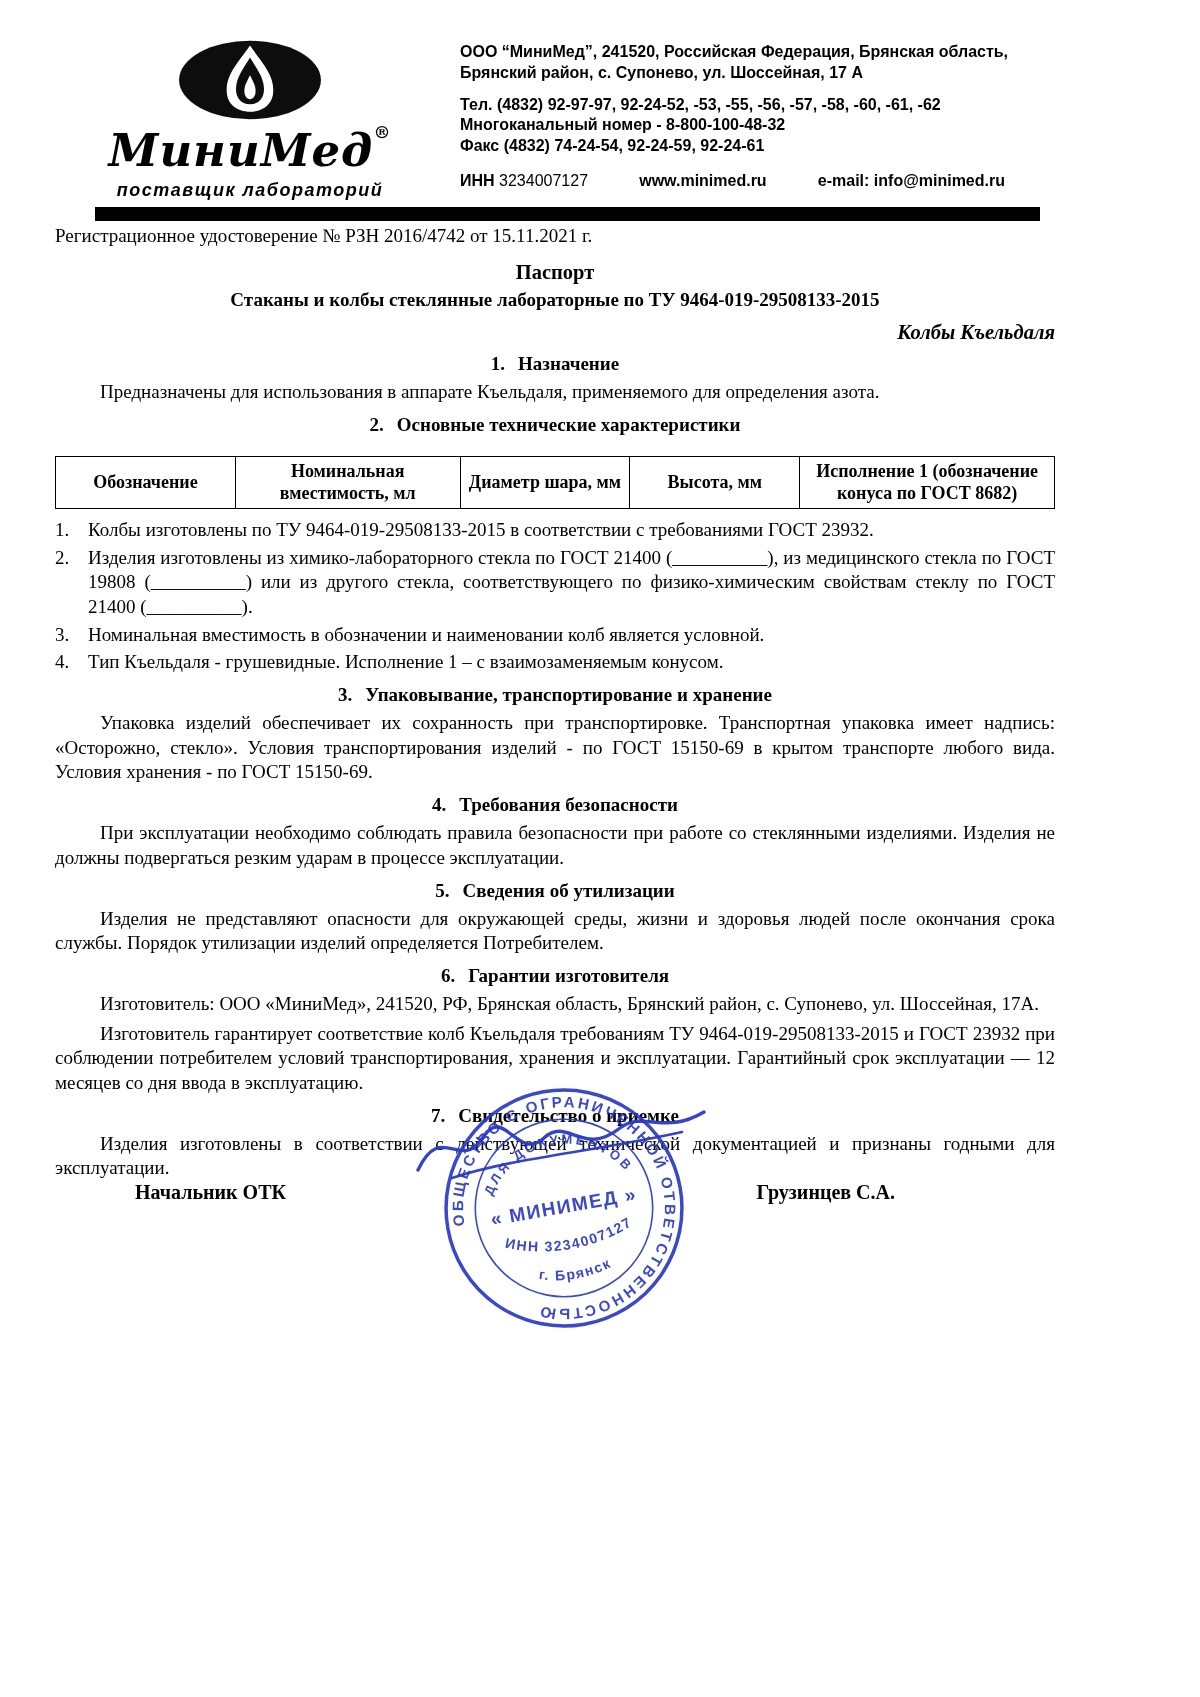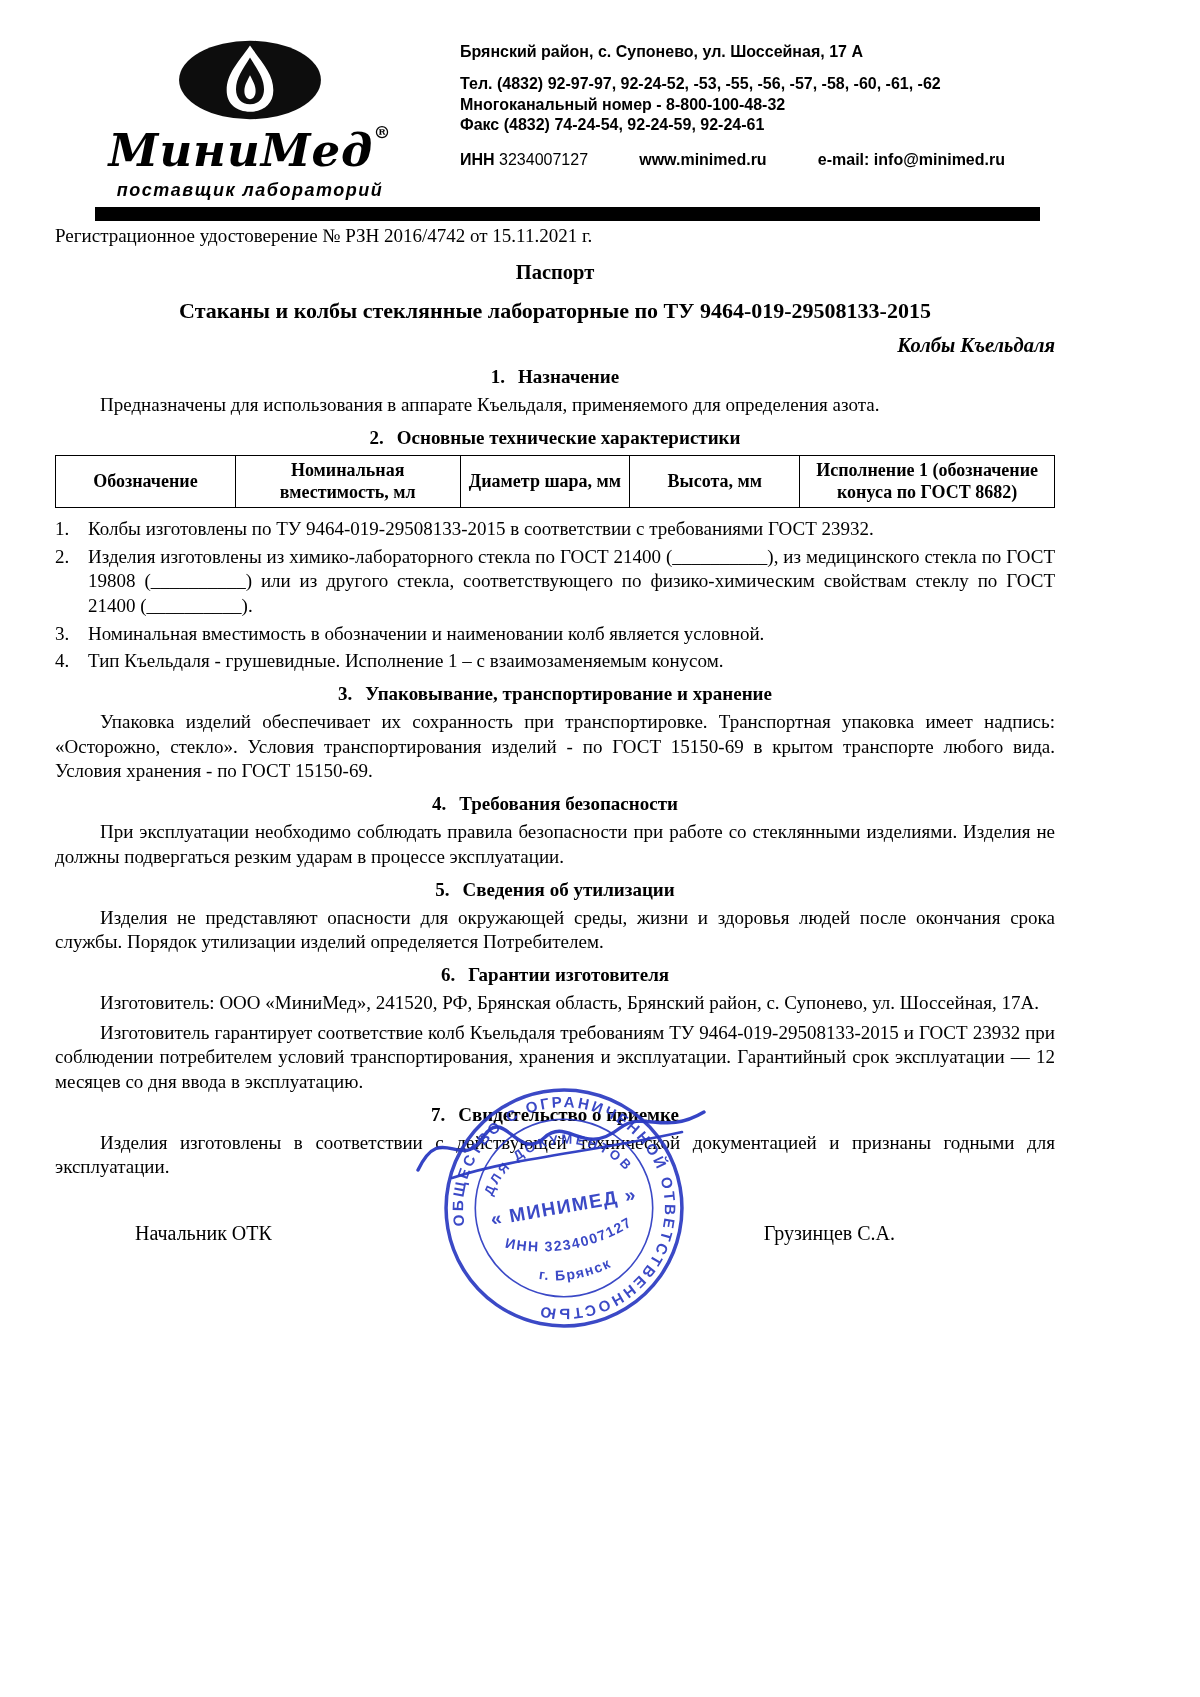--- a/index.html
+++ b/index.html
@@ -27,45 +27,45 @@
   .contact-group { margin-bottom:11px; }
   .inn-row { display:flex; justify-content:space-between; padding-right:50px; margin-top:14px; }
   .inn-num { font-weight:normal; }
 
   .black-bar { height:14px; background:#000; margin:6px 15px 0 40px; }
 
   .reg-line { text-align:left; padding-right:45px; font-size:19px; margin-top:4px; }
 
   
   .title    { text-align:center; font-size:20.5px; font-weight:bold; margin-top:14px; }
-  .subtitle { text-align:center; font-size:22px; font-weight:bold; margin-top:14px; }
+  .subtitle { text-align:center; font-size:19px; font-weight:bold; margin-top:5px; }
   .product  { text-align:right; font-size:20.5px; font-weight:bold; font-style:italic; margin-top:10px; }
 
   .sec { text-align:center; font-size:19px; font-weight:bold; margin-top:9px; }
   .sec .t { margin-left:13px; }
 
   .para { font-size:19px; line-height:1.3; text-align:justify; text-indent:45px; margin-top:5px; }
 
   
-  table { width:100%; border-collapse:collapse; margin-top:6px; }
+  table { width:100%; border-collapse:collapse; margin-top:20px; }
   th, td { border:1px solid #000; text-align:center; vertical-align:middle;
            font-size:18px; padding:3px 8px; }
   th { font-weight:bold; line-height:1.25; height:52px; }
   td { height:27px; }
   td.b { font-weight:bold; }
 
   
   .notes { margin-top:9px; }
   .li { display:flex; font-size:19px; line-height:1.3; margin-top:3px; }
   .li .num { width:33px; flex:none; }
   .li .li-text { flex:1; text-align:justify; }
 
   
-  .sig-row { display:flex; justify-content:space-between; margin-top:42px;
-             font-weight:normal; font-size:20px; padding-left:80px; padding-right:160px;text-align:right; }
+  .sig-row { display:flex; justify-content:space-between; 
+             font-weight:bold; font-size:20px; padding-left:80px; padding-right:160px;text-align:right; }
 
   .stamp { position:absolute; left:438px; top:1082px; width:252px; height:252px;
            transform:rotate(-10deg); opacity:.92; pointer-events:none; }
   .signature-svg { position:absolute; left:412px; top:1092px; width:300px; height:100px;
                    opacity:.95; pointer-events:none; }
 </style>
 </head>
 <body>
 
 <div class="page">
@@ -77,20 +77,21 @@
         <path d="M80,8 C67,27 55,38 55,56 C55,71 66,79 80,79 C94,79 105,71 105,56 C105,38 93,27 80,8 Z" fill="#ffffff"></path>
         <path d="M80,21 C72,34 65,43 65,55 C65,65 71,71 80,71 C89,71 95,65 95,55 C95,43 88,34 80,21 Z" fill="#0d0d0d"></path>
         <path d="M80,40 C76.5,47 74,51 74,57 C74,62 76.8,65.5 80,65.5 C83.2,65.5 86,62 86,57 C86,51 83.5,47 80,40 Z" fill="#ffffff"></path>
       </svg>
       <div class="brand-line"><span>МиниМед</span><span class="regmark">®</span></div>
       <div class="tagline">поставщик лабораторий</div>
     </div>
 
     <div class="contact-block">
       <div class="contact-group">
+        <div>ООО “МиниМед”, 241520, Российская Федерация, Брянская область,</div>
         <div>Брянский район, с. Супонево, ул. Шоссейная, 17 А</div>
       </div>
       <div class="contact-group">
         <div>Тел. (4832) 92-97-97, 92-24-52, -53, -55, -56, -57, -58, -60, -61, -62</div>
         <div>Многоканальный номер - 8-800-100-48-32</div>
         <div>Факс (4832) 74-24-54, 92-24-59, 92-24-61</div>
       </div>
       <div class="inn-row">
         <span><span>ИНН</span> <span class="inn-num">3234007127</span></span>
         <span>www.minimed.ru</span>

